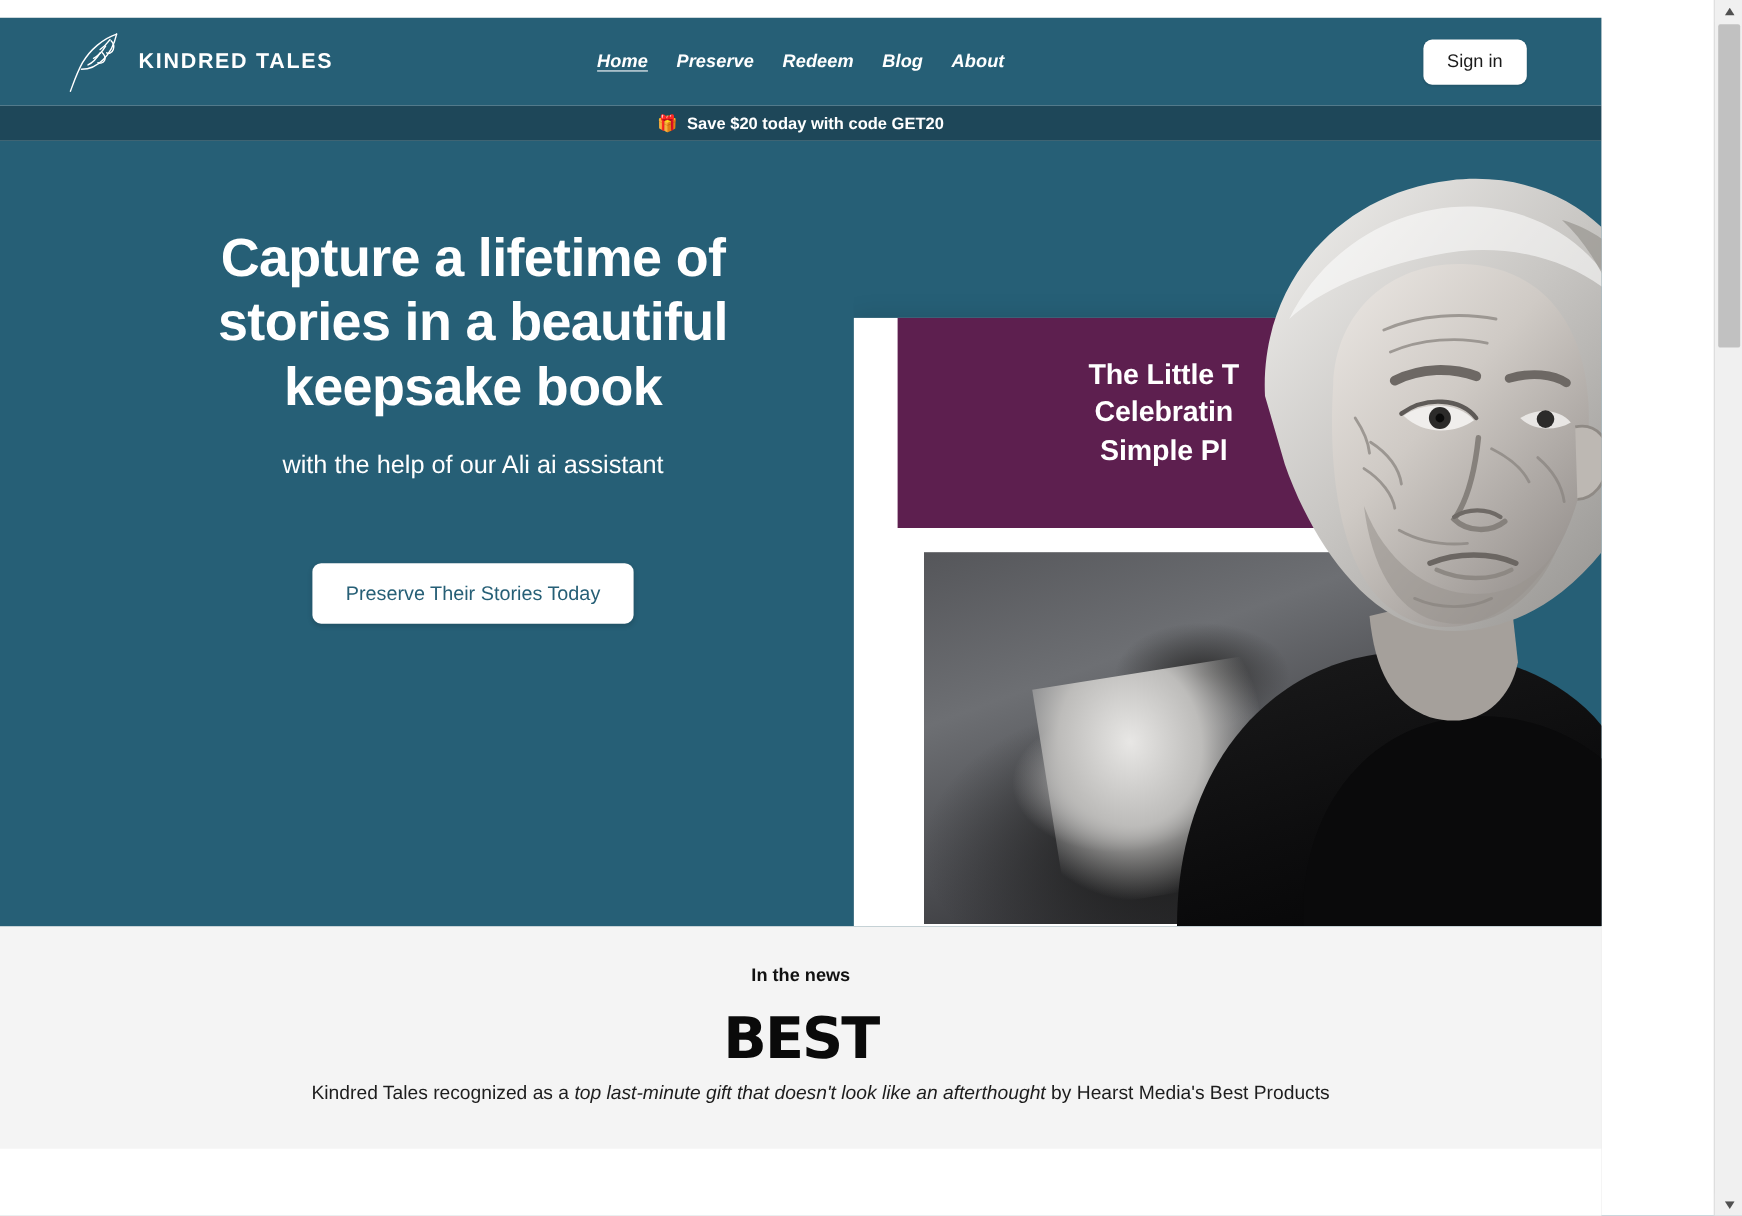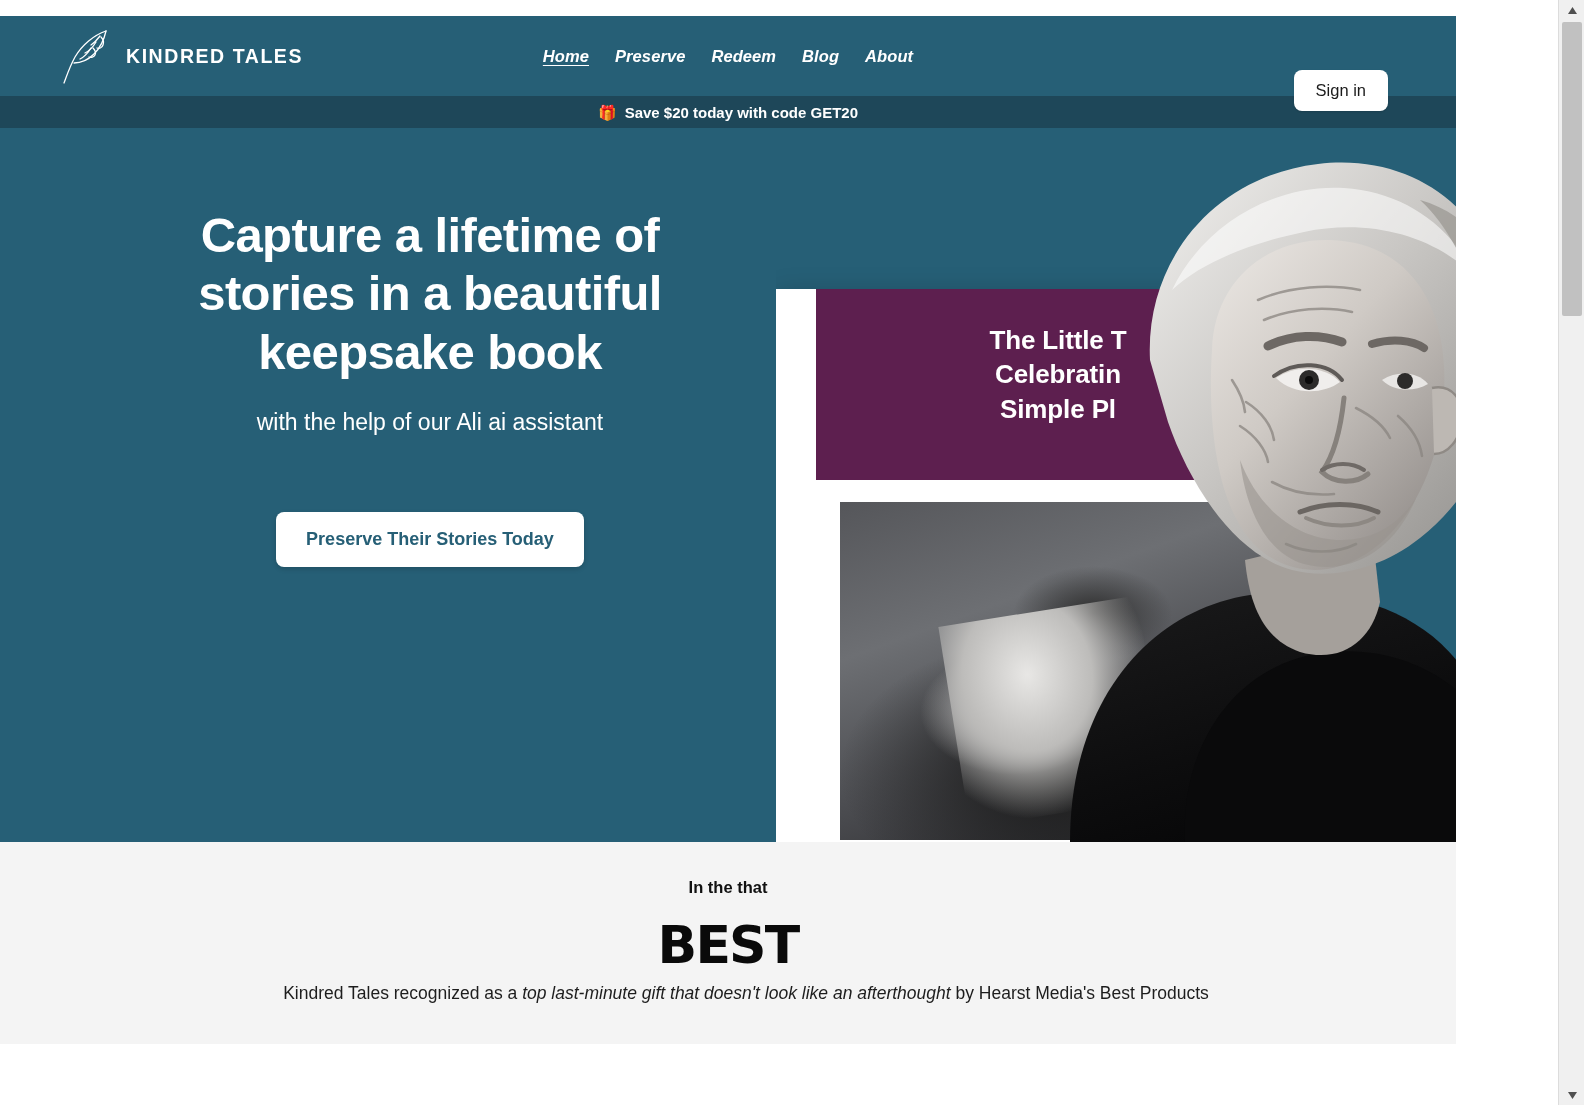--- a/index.html
+++ b/index.html
@@ -86,21 +86,20 @@
     top: 20px;
     background: #ffffff;
     color: #1b1b1b;
     border: none;
     border-radius: 8px;
     padding: 11px 22px;
     font-size: 16.5px;
     font-family: "Liberation Sans", sans-serif;
     cursor: pointer;
     box-shadow: 0 1px 2px rgba(0,0,0,0.12);
-    margin-top: 34px;
   }
 
   
   .promo-banner {
     height: 32px;
     background: #1e4759;
     color: #ffffff;
     display: flex;
     align-items: center;
     justify-content: center;
@@ -143,21 +142,21 @@
   }
   .hero-cta {
     margin-top: 76px;
     display: inline-block;
     background: #ffffff;
     color: #265f76;
     border: none;
     border-radius: 8px;
     padding: 17px 30px;
     font-size: 18px;
-    font-weight: 700;
+    font-weight: 400;
     font-family: "Liberation Sans", sans-serif;
     cursor: pointer;
     box-shadow: 0 2px 5px rgba(0,0,0,0.16);
   }
 
   
   .hero-art {
     position: absolute;
     left: 776px;
     top: 0;
@@ -421,21 +420,21 @@
               <path d="M232 240 C240 252 244 262 245 272"></path>
             </g>
 
             <path d="M432 248 C452 244 464 260 462 280 C460 300 448 314 434 314" fill="#bdb8b3" stroke="#8f8a85" stroke-width="2.5"></path>
           </svg>
         </div>
       </div>
     </section>
 
     <section class="news">
-      <div class="news-heading">In the that</div>
+      <div class="news-heading">In the news</div>
       <div class="news-logo">BEST</div>
       <p class="news-caption">
         <span>Kindred Tales recognized as a </span><em>top last-minute gift that doesn't look like an afterthought</em><span> by Hearst Media's Best Products</span>
       </p>
     </section>
 
     <div class="after-news"></div>
   </div>
 
   <div class="scrollbar">

